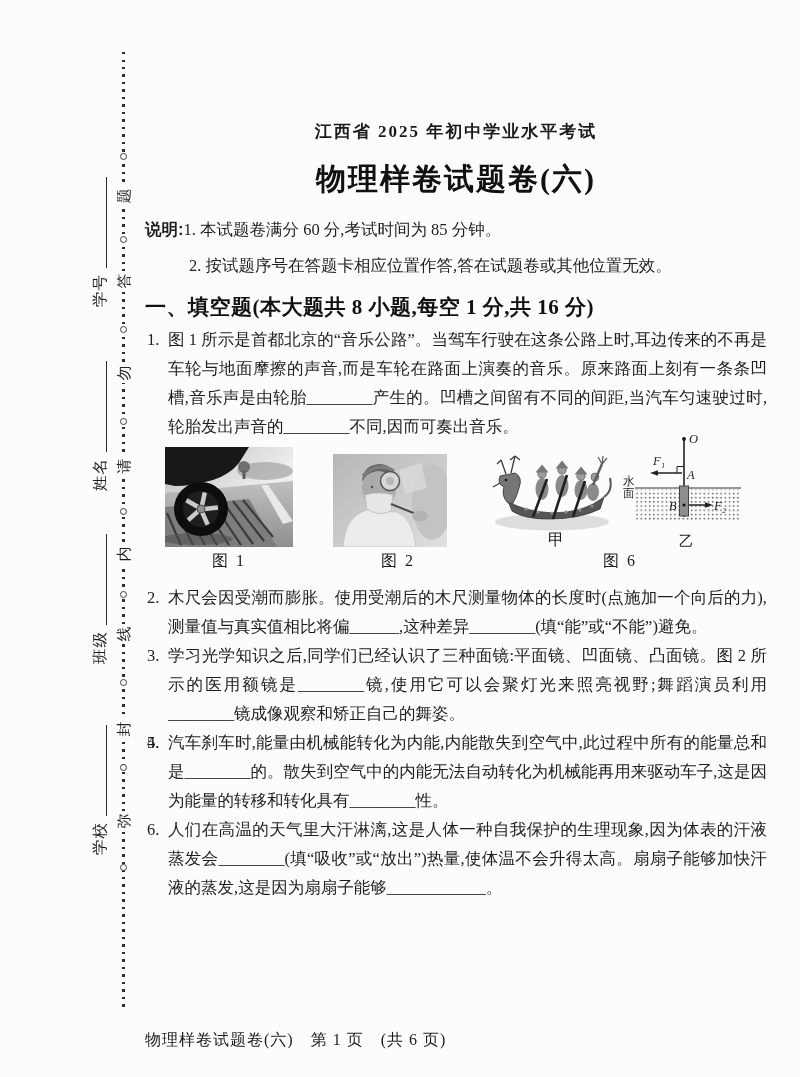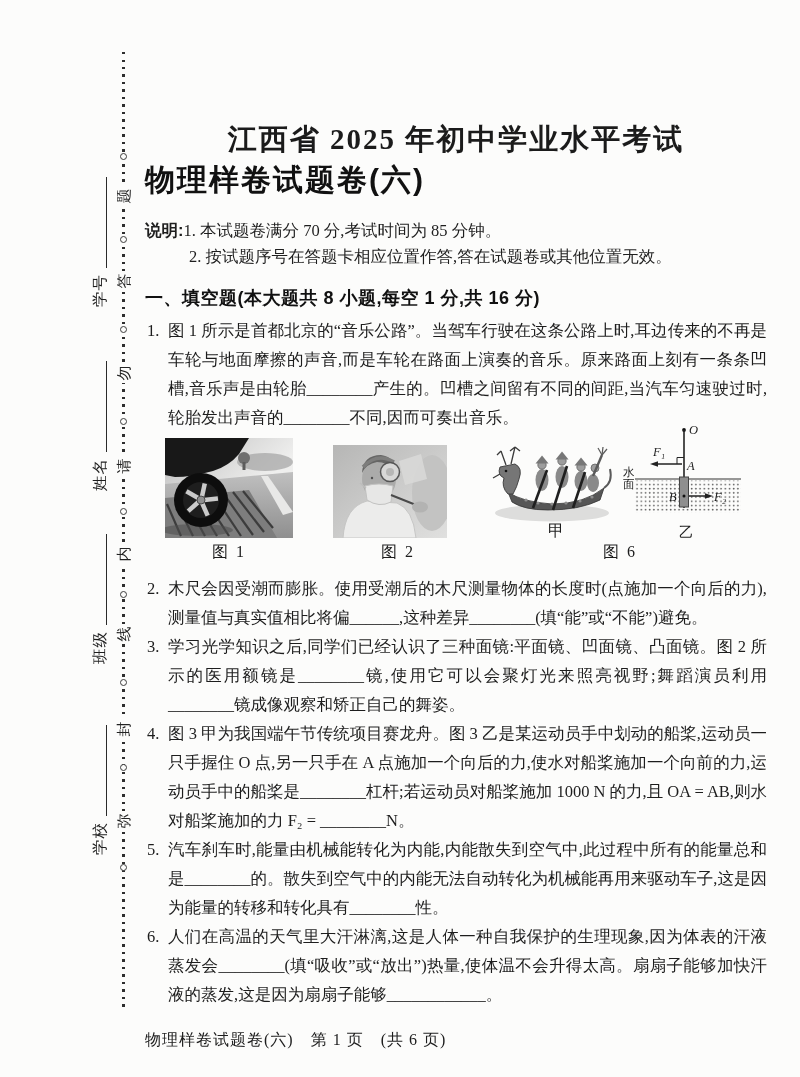--- a/index.html
+++ b/index.html
@@ -25,31 +25,31 @@
   }
   .fill-group{
     position:absolute;left:35px;width:130px;height:22px;
     transform:rotate(-90deg);
     display:flex;align-items:center;gap:6px;
     font-size:15.5px;color:#1d1d1d;letter-spacing:1px;white-space:nowrap;
   }
   .fill-group .fill-line{flex:1;height:55%;border-bottom:1.3px solid #2a2a2a;}
   
   .content{position:absolute;left:145px;top:112px;width:622px;}
-  .title1{text-align:center;font-weight:600;font-size:29px;letter-spacing:2px;padding-top:8px;color:#1b1b1b;}
+  .title1{text-align:center;font-weight:600;font-size:17px;letter-spacing:2px;padding-top:8px;color:#1b1b1b;}
   .title2{
-    text-align:left;font-weight:700;font-size:30px;letter-spacing:2px;color:#111;
-    font-family:Liberation Sans, sans-serif;
+    text-align:center;font-weight:700;font-size:30px;letter-spacing:2px;margin-top:16px;color:#111;
+    font-family:Liberation Serif, serif;
   }
   .instructions{margin-top:16px;font-size:16.5px;line-height:26px;color:#1e1e1e;}
   .inst-label{font-weight:700;font-family:"Liberation Sans","DejaVu Sans",sans-serif;}
-  .inst-line2{padding-left:44px;}
+  .inst-line2{padding-left:44px;margin-top:10px;}
   .section-heading{
-    margin-top:16px;font-weight:700;font-size:18px;line-height:24px;color:#111;
-    font-family:Liberation Sans, sans-serif;letter-spacing:.5px;
+    margin-top:16px;font-weight:700;font-size:21px;line-height:24px;color:#111;
+    font-family:Liberation Serif, serif;letter-spacing:.5px;
   }
   .question{
     position:relative;padding-left:23px;font-size:16.5px;line-height:29px;
     text-align:justify;color:#1d1d1d;
   }
   .question .qnum{position:absolute;left:2px;top:0;}
   .q1{margin-top:6px;}
   .q2{margin-top:14px;}
   
   .figure-row{position:relative;height:140px;margin-top:-12px;}
@@ -106,21 +106,21 @@
   <span>学校</span>
   <span class="fill-line"></span>
 </div>
 
 <div class="content">
 
   <div class="title1">江西省 2025 年初中学业水平考试</div>
   <div class="title2">物理样卷试题卷(六)</div>
 
   <div class="instructions">
-    <div><span class="inst-label">说明:</span><span>1. 本试题卷满分 70 分,考试时间为 85 分钟。</span></div>
+    <div><span class="inst-label">说明:</span><span>1. 本试题卷满分 60 分,考试时间为 85 分钟。</span></div>
     <div class="inst-line2">2. 按试题序号在答题卡相应位置作答,答在试题卷或其他位置无效。</div>
   </div>
 
   <div class="section-heading">一、填空题(本大题共 8 小题,每空 1 分,共 16 分)</div>
 
   <div class="question q1">
     <span class="qnum">1.</span>
     <span>图 1 所示是首都北京的“音乐公路”。当驾车行驶在这条公路上时,耳边传来的不再是车轮与地面摩擦的声音,而是车轮在路面上演奏的音乐。原来路面上刻有一条条凹槽,音乐声是由轮胎________产生的。凹槽之间留有不同的间距,当汽车匀速驶过时,轮胎发出声音的________不同,因而可奏出音乐。</span>
   </div>
 
@@ -283,21 +283,20 @@
     <span>木尺会因受潮而膨胀。使用受潮后的木尺测量物体的长度时(点施加一个向后的力),测量值与真实值相比将偏______,这种差异________(填“能”或“不能”)避免。</span>
   </div>
 
   <div class="question">
     <span class="qnum">3.</span>
     <span>学习光学知识之后,同学们已经认识了三种面镜:平面镜、凹面镜、凸面镜。图 2 所示的医用额镜是________镜,使用它可以会聚灯光来照亮视野;舞蹈演员利用________镜成像观察和矫正自己的舞姿。</span>
   </div>
 
   <div class="question">
     <span class="qnum">4.</span>
-    <span>图 3 甲为我国端午节传统项目赛龙舟。图 3 乙是某运动员手中划动的船桨,运动员一只手握住 O 点,另一只手在 A 点施加一个向后的力,使水对船桨施加一个向前的力,运动员手中的船桨是________杠杆;若运动员对船桨施加 1000 N 的力,且 OA = AB,则水对船桨施加的力 F₂ = ________N。</span>
   </div>
 
   <div class="question">
     <span class="qnum">5.</span>
     <span>汽车刹车时,能量由机械能转化为内能,内能散失到空气中,此过程中所有的能量总和是________的。散失到空气中的内能无法自动转化为机械能再用来驱动车子,这是因为能量的转移和转化具有________性。</span>
   </div>
 
   <div class="question">
     <span class="qnum">6.</span>
     <span>人们在高温的天气里大汗淋漓,这是人体一种自我保护的生理现象,因为体表的汗液蒸发会________(填“吸收”或“放出”)热量,使体温不会升得太高。扇扇子能够加快汗液的蒸发,这是因为扇扇子能够____________。</span>

